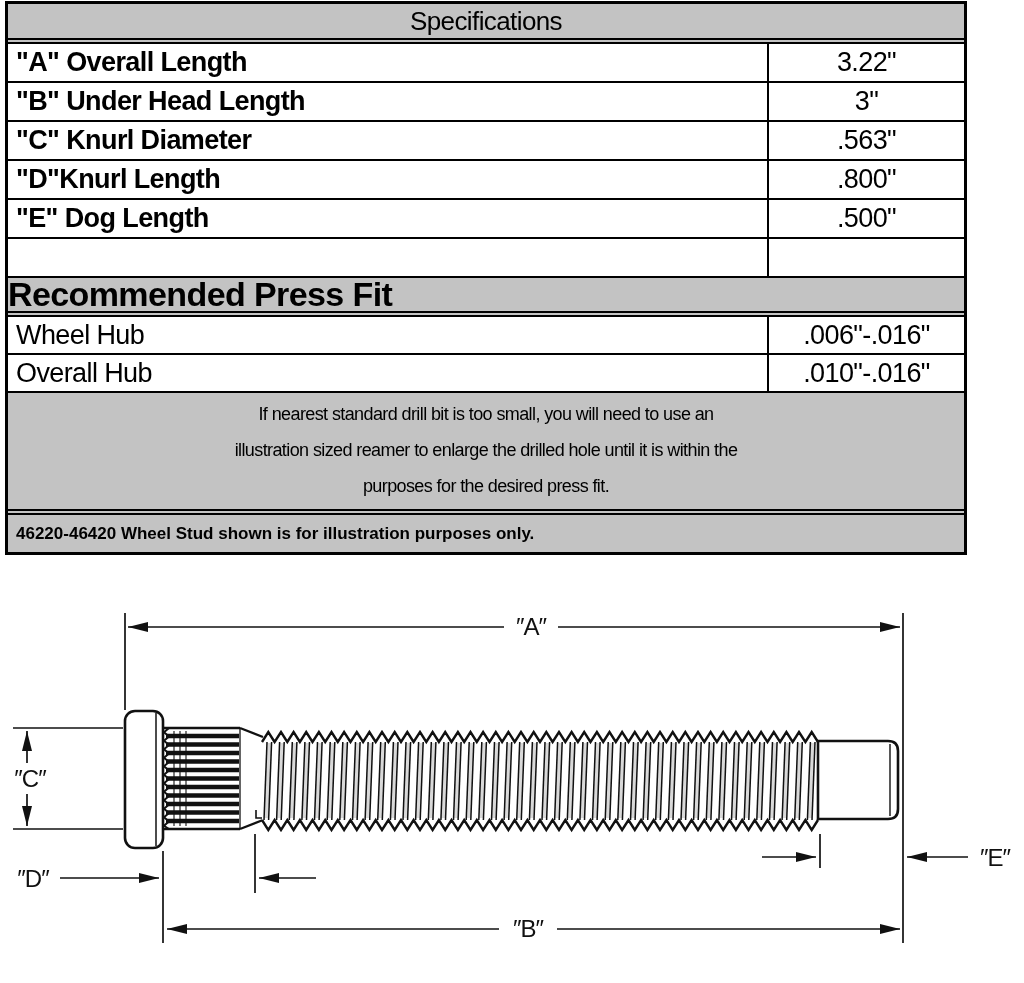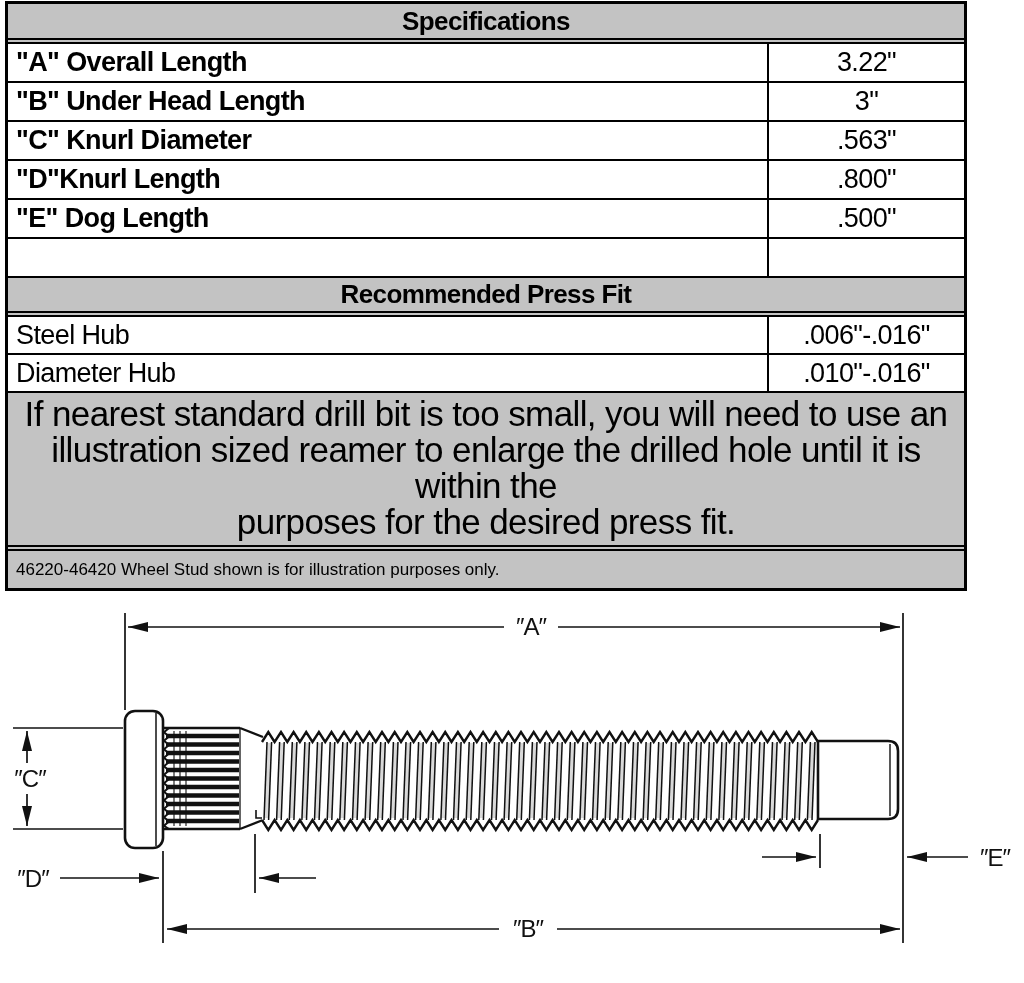--- a/index.html
+++ b/index.html
@@ -3,35 +3,35 @@
 <meta charset="utf-8">
 <style>
   html,body{margin:0;padding:0;background:#fff;}
   #page{position:relative;width:1024px;height:983px;background:#fff;overflow:hidden;
         font-family:"Liberation Sans",sans-serif;color:#000;}
 
   
   .spec-table{position:absolute;left:5px;top:1px;width:962px;box-sizing:border-box;
               border:3px solid #000;background:#fff;}
   .r{display:flex;align-items:center;border-bottom:2px solid #000;letter-spacing:-0.6px;}
-  .r:last-child{border-bottom:none;}
+  .r:last-child{border-bottom:none;font-weight:bold;}
   .r-hdr{height:34px;background:#c3c3c3;justify-content:center;
-         font-weight:bold;font-size:26px;border-bottom:6px double #000;}
+         font-weight:normal;font-size:26px;border-bottom:6px double #000;}
   .r-spec{height:37px;}
   .r-empty{height:37px;}
-  .r-press{height:33px;background:#c3c3c3;justify-content:center;
-           font-weight:bold;font-size:26px;border-bottom:6px double #000;}
+  .r-press{height:33px;background:#c3c3c3;
+           font-weight:bold;font-size:34px;border-bottom:6px double #000;}
   .r-hub{height:36px;}
   .cell-label{flex:1;align-self:stretch;display:flex;align-items:center;
               padding-left:8px;font-weight:bold;font-size:27px;}
   .cell-label.plain{font-weight:normal;}
   .cell-value{width:195px;align-self:stretch;display:flex;align-items:center;justify-content:center;
               border-left:2px solid #000;font-size:27px;font-weight:normal;}
   .r-note{display:block;background:#c3c3c3;text-align:center;padding:3px 6px 5px;
-          font-size:35px;line-height:36px;border-bottom:6px double #000;letter-spacing:-0.6px;}
+          font-size:18px;line-height:36px;border-bottom:6px double #000;letter-spacing:-0.6px;}
   .r-foot{height:37px;background:#c3c3c3;font-size:17px;padding-left:8px;letter-spacing:0;}
 
   
   .diagram{position:absolute;left:0;top:560px;}
   .diagram text{font-family:"Liberation Sans",sans-serif;font-size:24px;fill:#111;letter-spacing:-1px;}
   .dim{stroke:#111;stroke-width:1.7;fill:none;}
   .part{stroke:#111;fill:none;}
 </style>
 </head>
 <body>
@@ -68,25 +68,25 @@
     <div class="r r-empty">
       <div class="cell-label"></div>
       <div class="cell-value"></div>
     </div>
 
     <div class="r r-press">
       <span>Recommended Press Fit</span>
     </div>
 
     <div class="r r-hub">
-      <div class="cell-label plain">Steel Hub</div>
+      <div class="cell-label plain">Wheel Hub</div>
       <div class="cell-value">.006"-.016"</div>
     </div>
     <div class="r r-hub">
-      <div class="cell-label plain">Diameter Hub</div>
+      <div class="cell-label plain">Overall Hub</div>
       <div class="cell-value">.010"-.016"</div>
     </div>
 
     <div class="r r-note">
       <div>If nearest standard drill bit is too small, you will need to use an</div>
       <div>illustration sized reamer to enlarge the drilled hole until it is within the</div>
       <div>purposes for the desired press fit.</div>
     </div>
 
     <div class="r r-foot">

